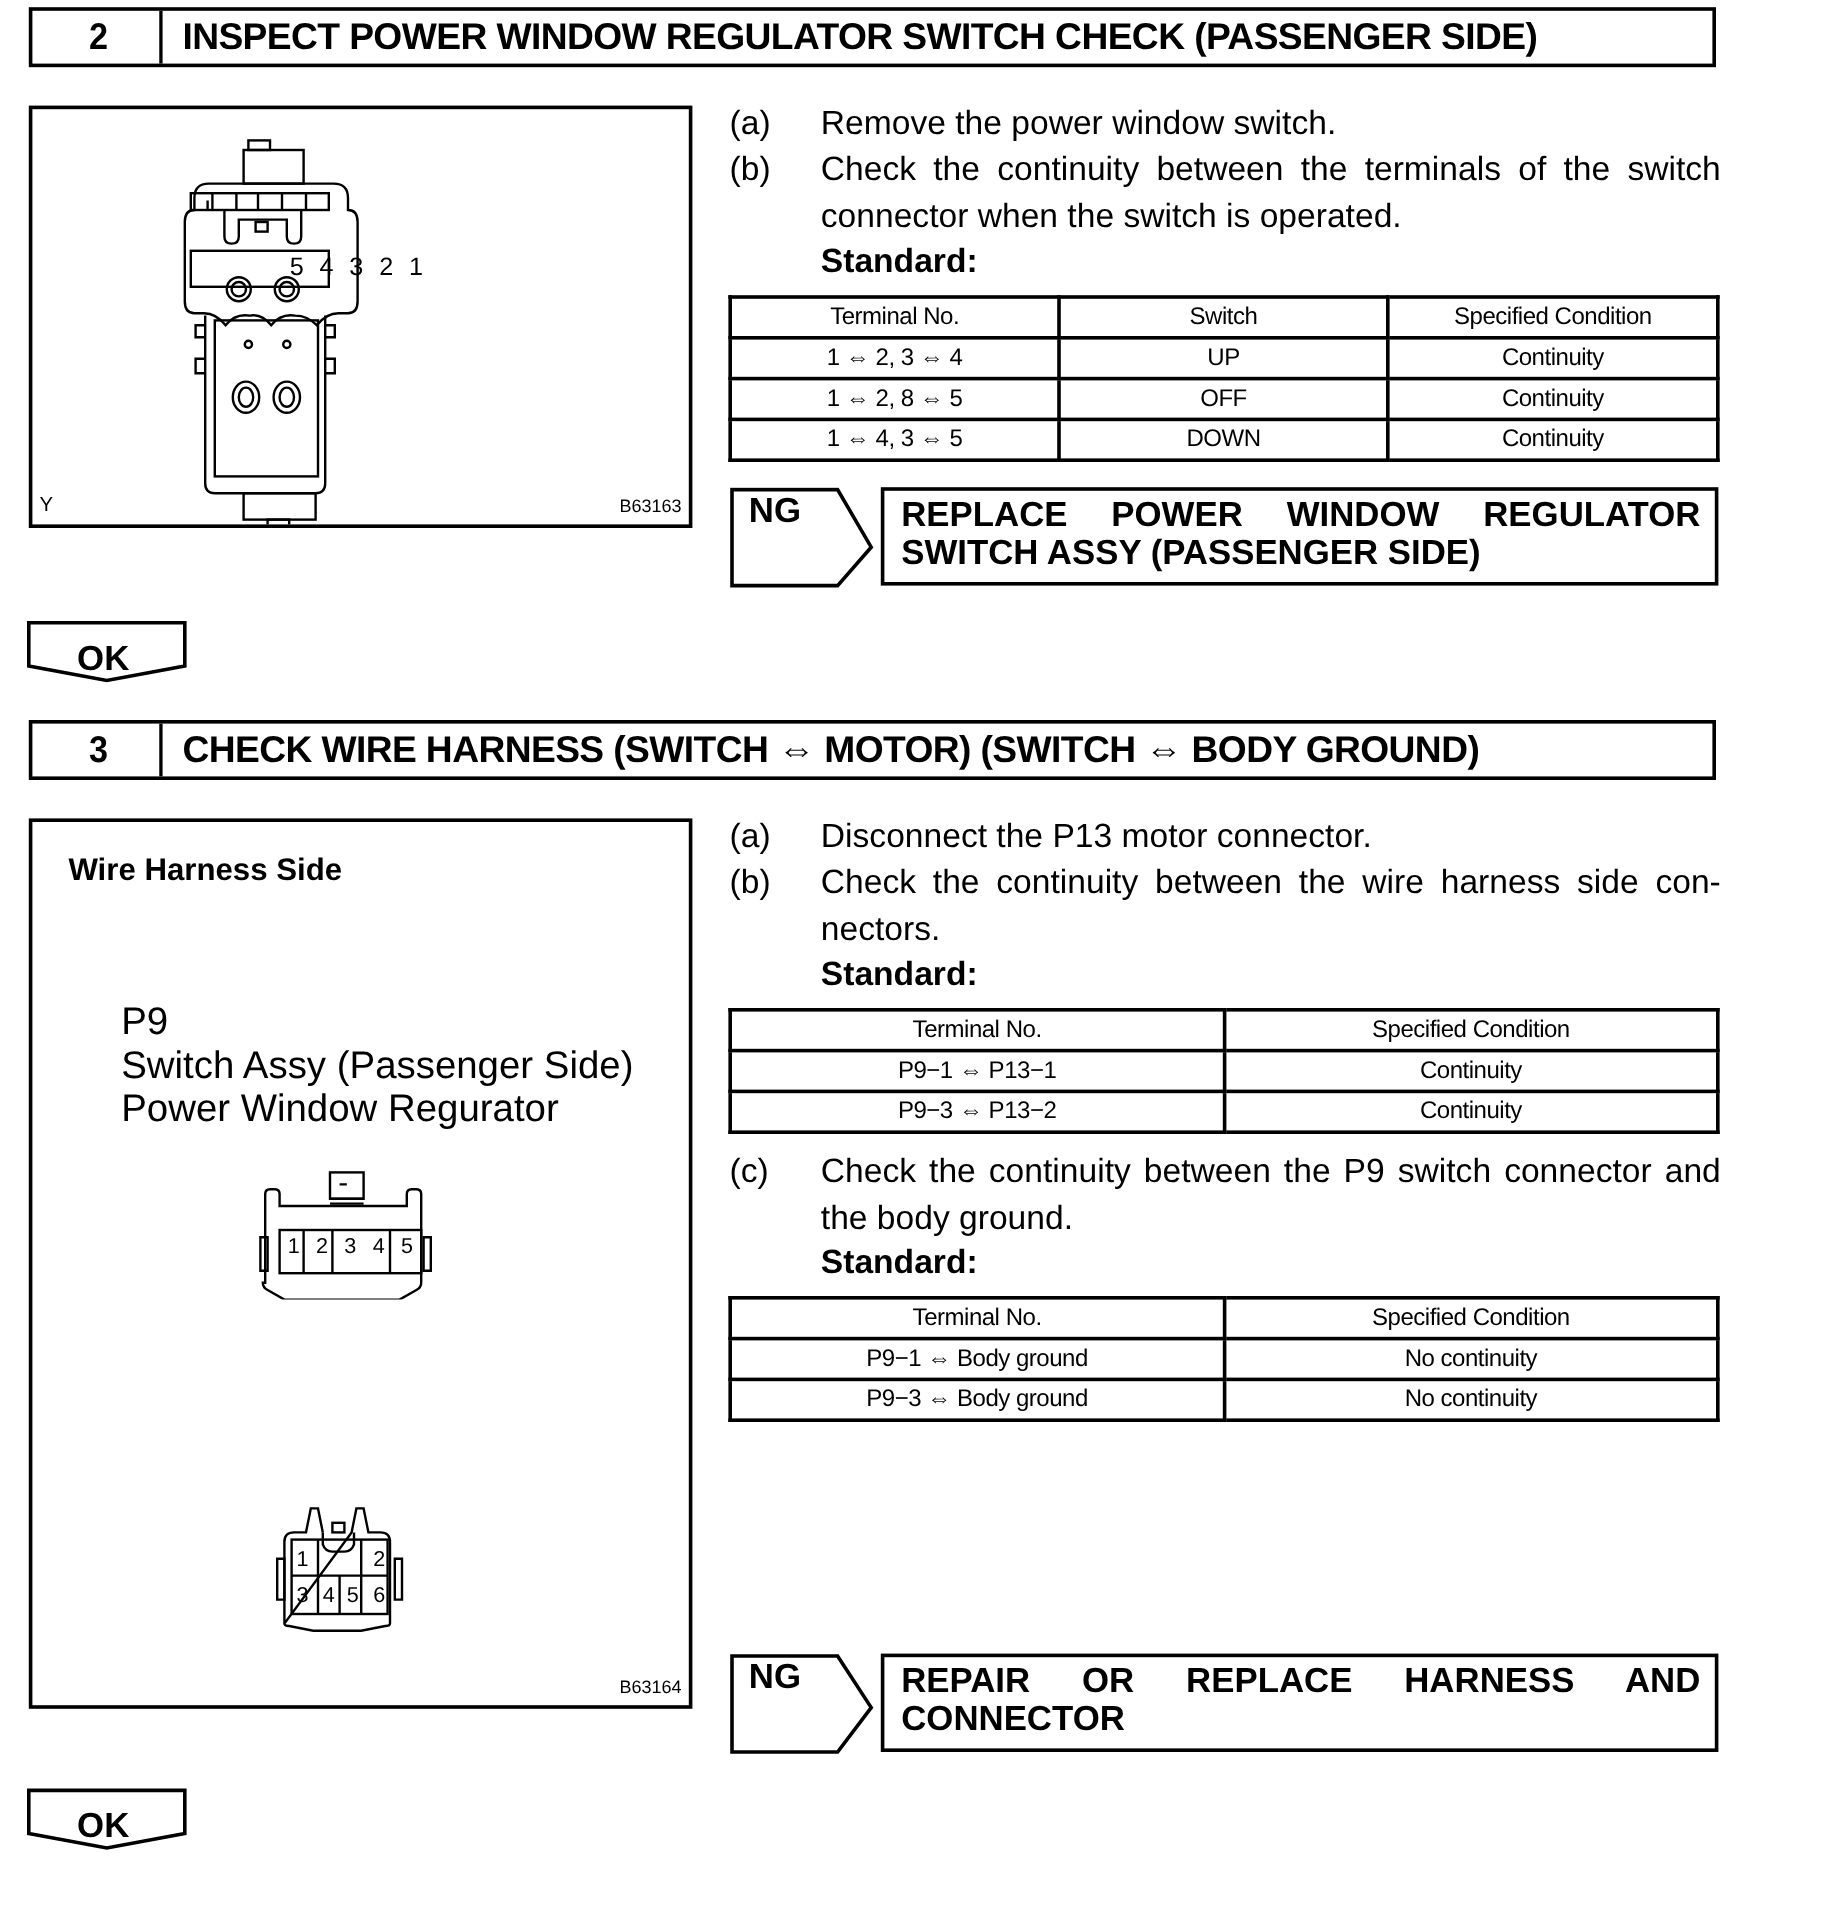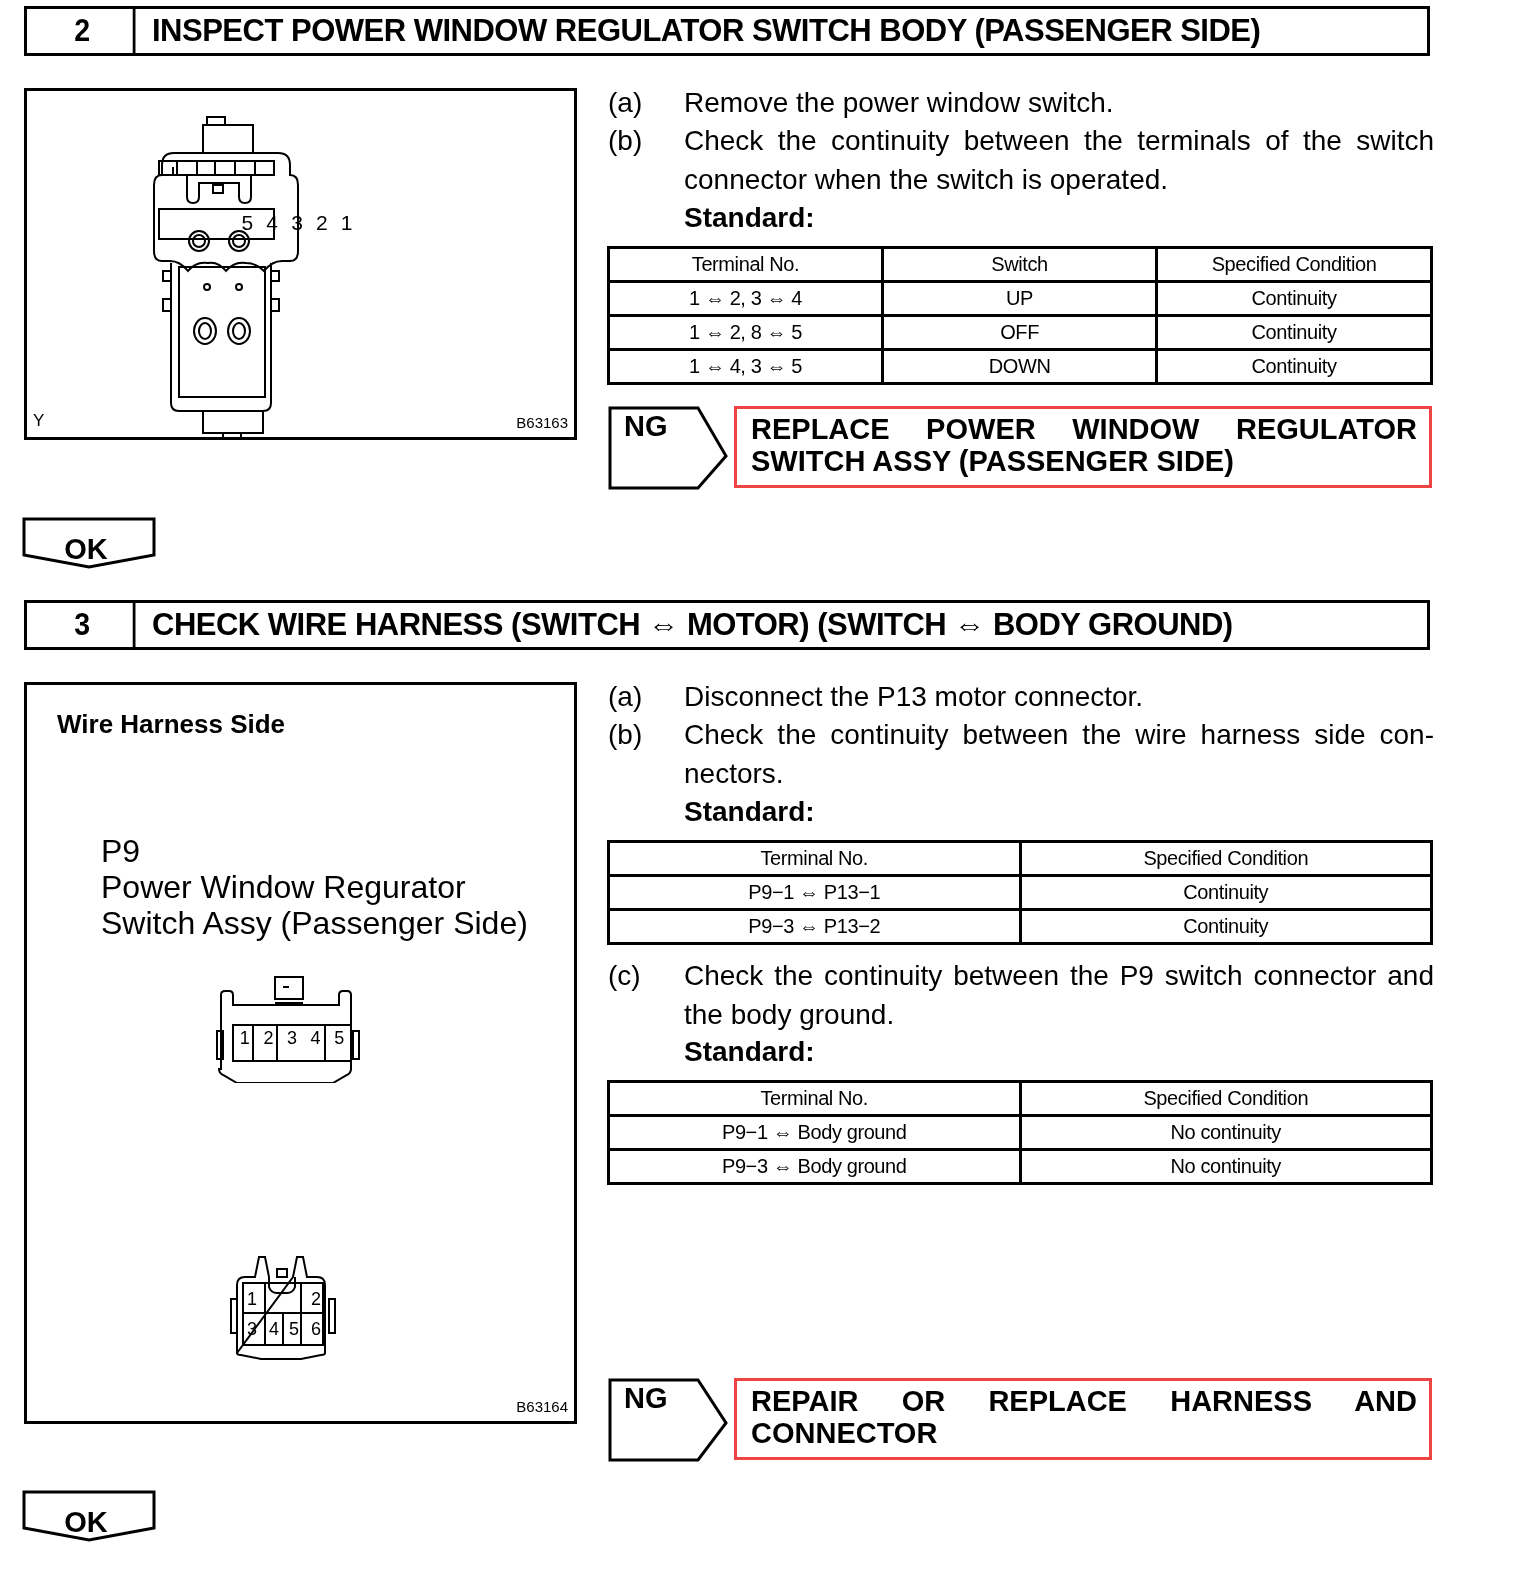--- a/index.html
+++ b/index.html
@@ -15,32 +15,32 @@
   .fig-y { position:absolute; left:6px; bottom:6px; font-size:17px; }
   .step { position:absolute; left:608px; width:830px; font-size:28px; line-height:39px; }
   .step .lbl { position:absolute; left:0; }
   .step .txt { position:absolute; left:76px; width:750px; text-align:justify; }
   .std { position:absolute; left:684px; font-weight:bold; font-size:28px; }
   table.spec { position:absolute; left:607px; width:826px; border-collapse:collapse; font-size:20px; letter-spacing:-0.4px; }
   table.spec td { border:3px solid #000000; height:31px; text-align:center; padding:0; }
   .ng-wrap { position:absolute; left:608px; height:82px; }
   .ng-tag { position:absolute; left:0; top:0; }
   .ng-label { position:absolute; left:16px; top:4px; font-weight:bold; font-size:29px; }
-  .ng-box { position:absolute; left:126px; top:0; width:698px; height:82px; border:3px solid #ef4444; box-sizing:border-box;
+  .ng-box { position:absolute; left:126px; top:0; width:698px; height:82px; border:3px solid #000000; box-sizing:border-box;
             padding:4px 12px 0 14px; font-weight:bold; font-size:29px; line-height:32px; text-align:justify; text-align-last:left; }
   .ok-btn { position:absolute; left:22px; width:136px; height:50px; }
   .ok-label { position:absolute; left:0; width:128px; top:16px; text-align:center; font-weight:bold; font-size:29px; }
   .fig-text { position:absolute; font-size:32px; line-height:36px; }
 </style>
 </head>
 <body>
 
 <div class="header" style="top:6px;">
   <div class="num">2</div>
-  <div class="title">INSPECT POWER WINDOW REGULATOR SWITCH BODY (PASSENGER SIDE)</div>
+  <div class="title">INSPECT POWER WINDOW REGULATOR SWITCH CHECK (PASSENGER SIDE)</div>
 </div>
 
 <div class="figure" style="top:88px;height:352px;">
   <svg class="abs" style="left:0;top:0;" width="547" height="346" viewBox="0 0 547 346">
     <g fill="none" stroke="#000" stroke-width="2">
       <rect x="176" y="34" width="50" height="28"></rect>
       <rect x="172" y="34" width="14" height="0"></rect>
       <rect x="180" y="26" width="18" height="8"></rect>
       <path d="M192 62 h-25 M159 62 h-12 q-12 0 -12 12 v10 q-8 0 -8 10 v66 q0 10 8 10 h8 q10 0 18 10 q8 -10 20 -8 q10 -2 18 8 q8 -10 20 -8 q10 0 18 8 q8 -10 18 -10 h8 q8 0 8 -10 v-66 q0 -10 -8 -10 v-10 q0 -12 -12 -12 z"></path>
       <rect x="132" y="70" width="115" height="14"></rect>
@@ -133,22 +133,22 @@
 <div class="header" style="top:600px;">
   <div class="num">3</div>
   <div class="title">CHECK WIRE HARNESS (SWITCH ⇔ MOTOR) (SWITCH ⇔ BODY GROUND)</div>
 </div>
 
 <div class="figure" style="top:682px;height:742px;">
   <div class="abs" style="left:30px;top:24px;font-weight:bold;font-size:26px;">Wire Harness Side</div>
 
   <div class="fig-text" style="left:74px;top:148px;">
     <div>P9</div>
+    <div>Switch Assy (Passenger Side)</div>
     <div>Power Window Regurator</div>
-    <div>Switch Assy (Passenger Side)</div>
   </div>
 
   <svg class="abs" style="left:186px;top:288px;" width="150" height="110" viewBox="0 0 150 110">
     <g fill="none" stroke="#000" stroke-width="2">
       <rect x="62" y="4" width="28" height="22"></rect>
       <path d="M70 14 h6"></path>
       <path d="M62 26 h28 M62 30 h28"></path>
       <path d="M8 96 v-74 q0 -4 4 -4 h4 q4 0 4 4 v10 h106 v-10 q0 -4 4 -4 h4 q4 0 4 4 v74 q0 4 -4 6 l-14 8 h-96 l-14 -8 q-4 -2 -4 -6 z"></path>
       <path d="M4 58 h6 v28 h-6 z M140 58 h6 v28 h-6 z"></path>
       <rect x="20" y="52" width="118" height="36"></rect>

